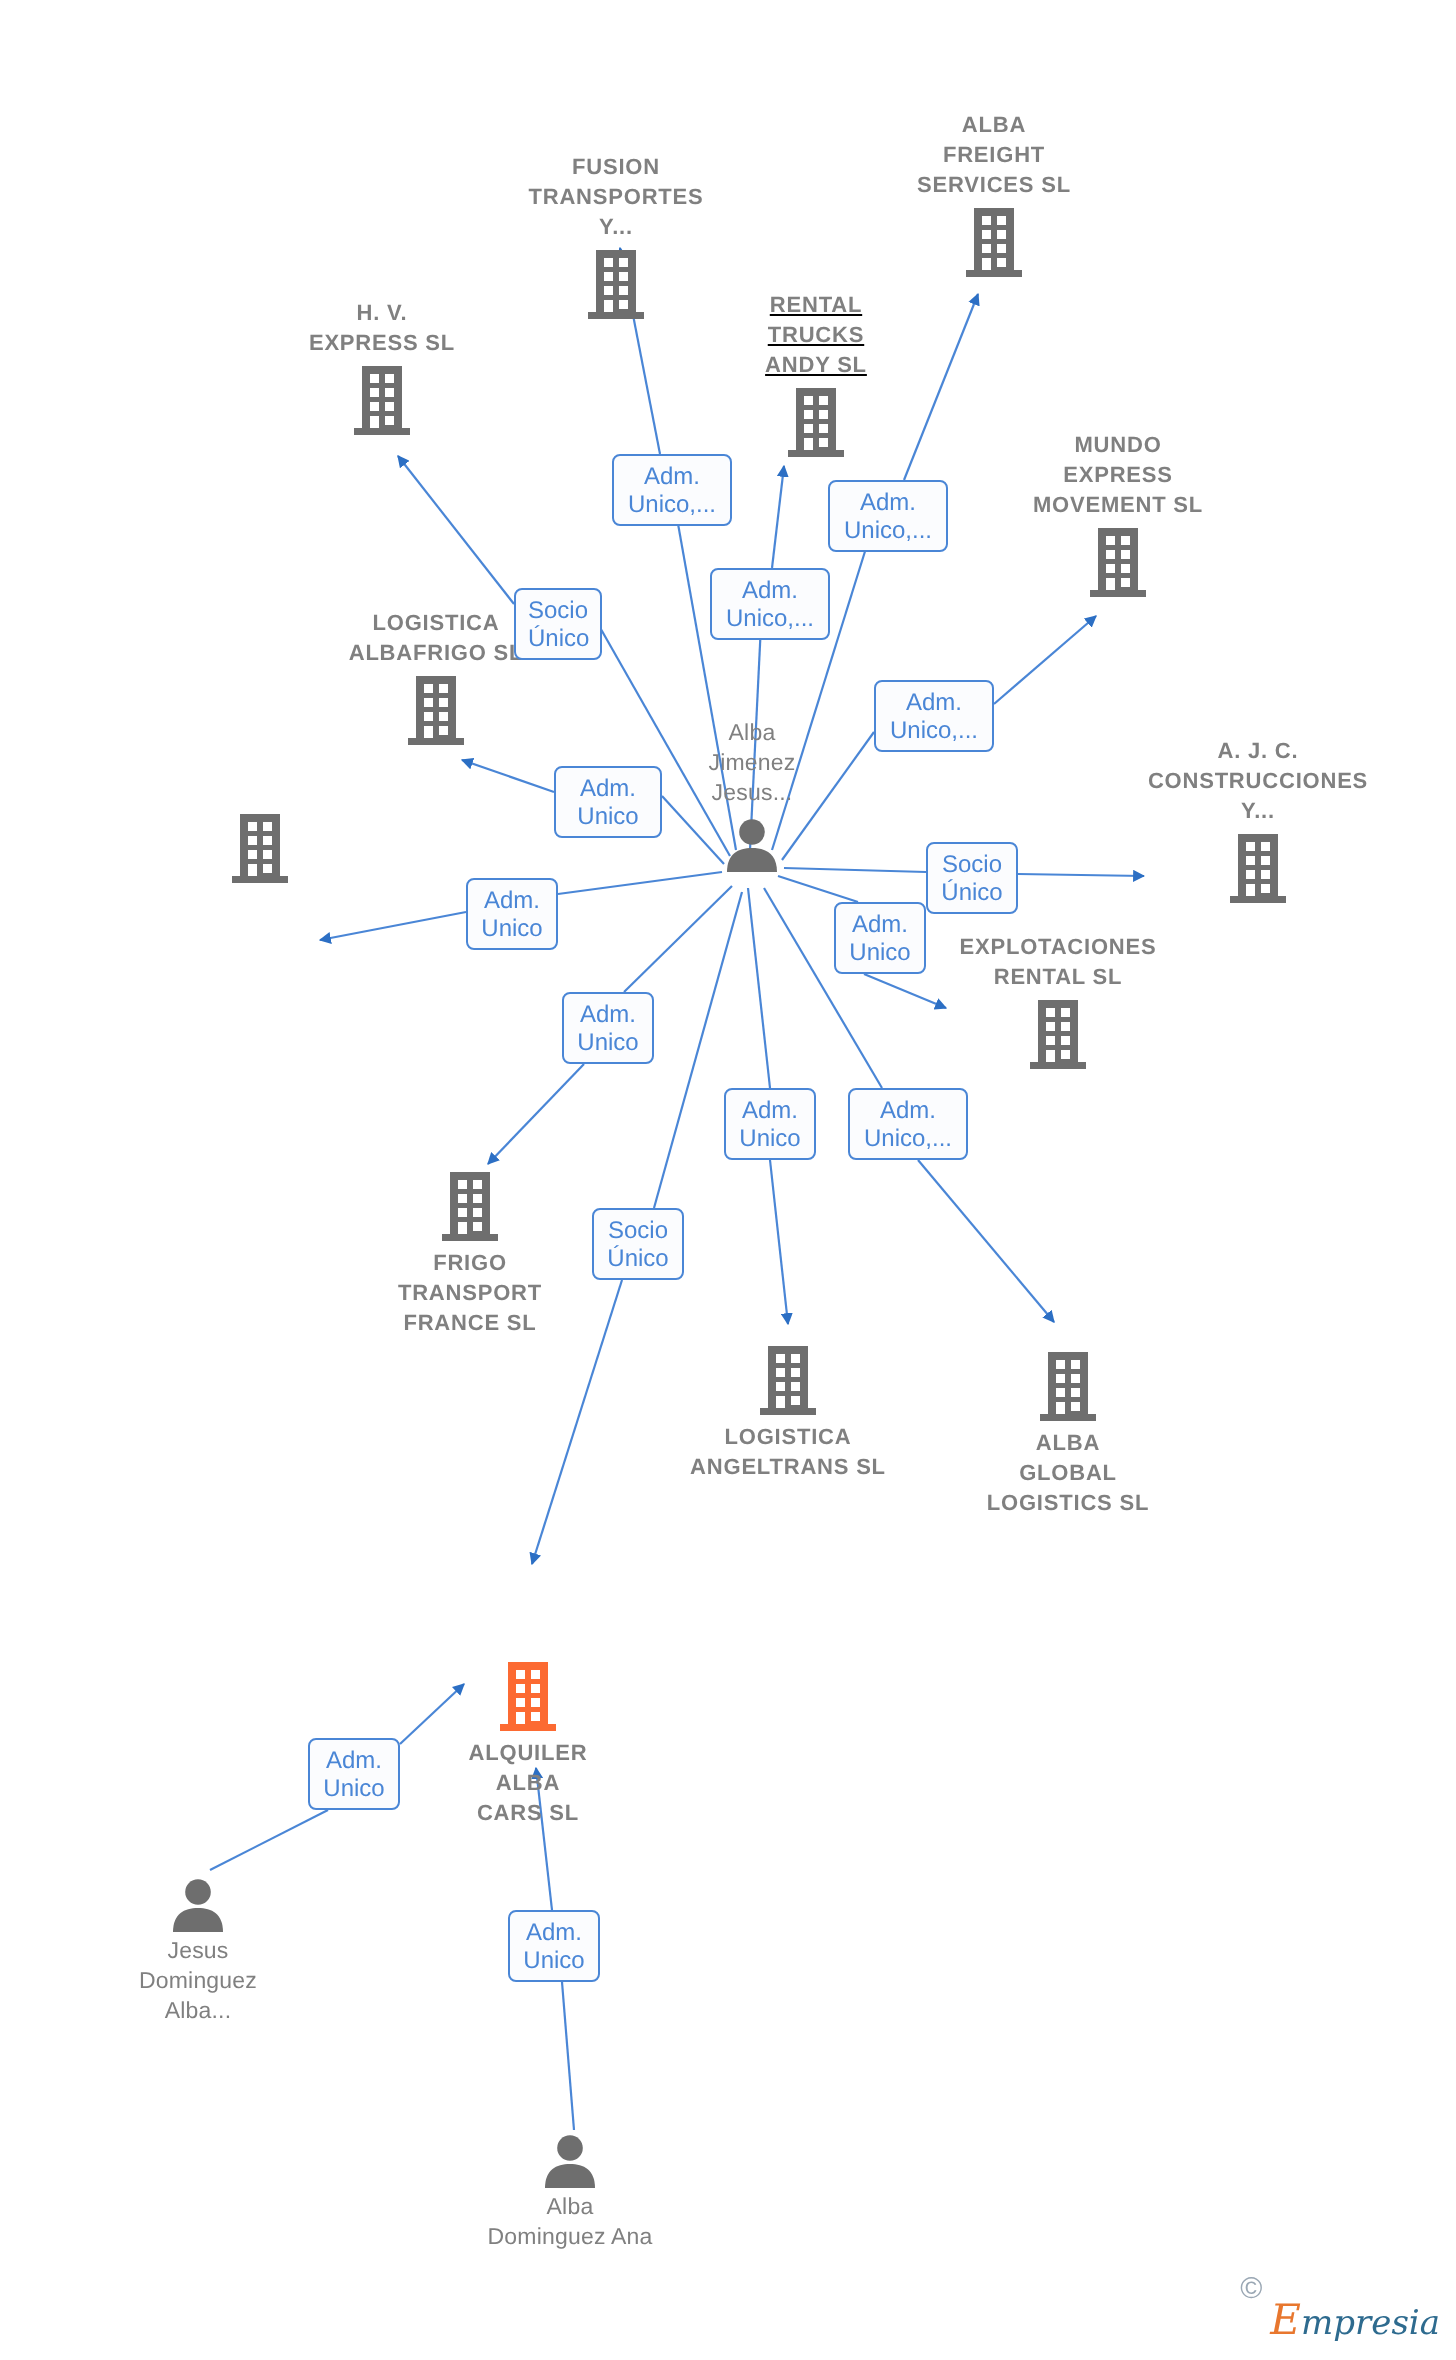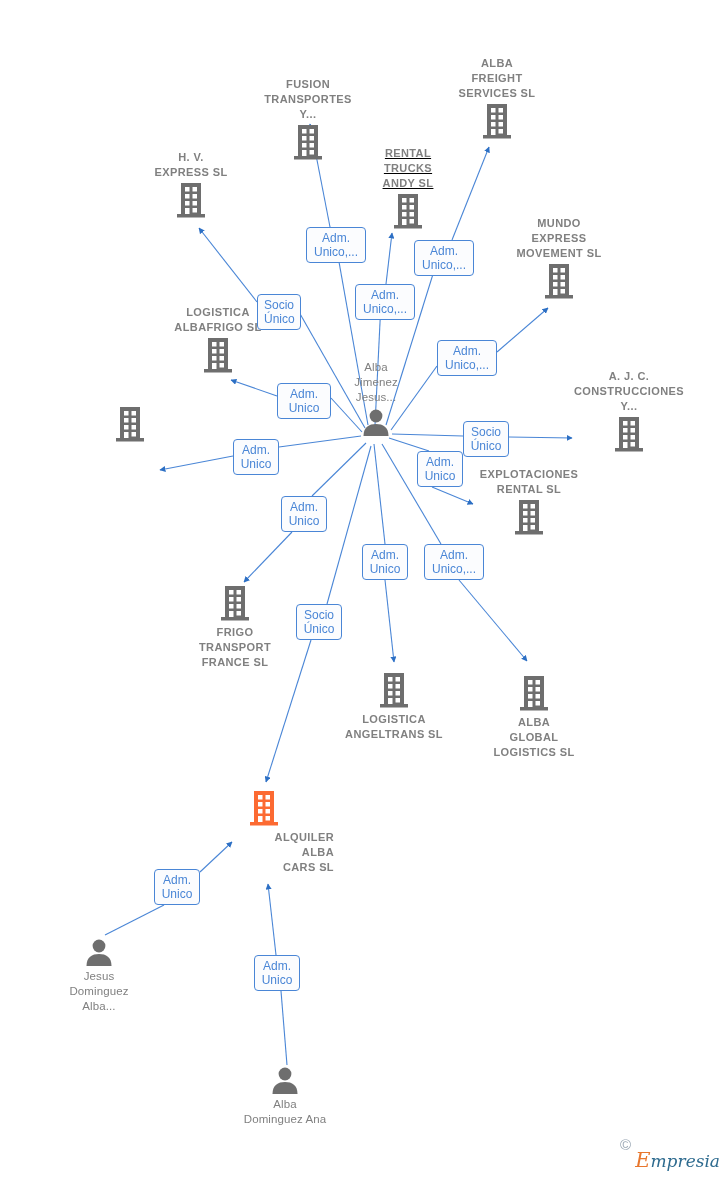--- a/index.html
+++ b/index.html
@@ -359,21 +359,21 @@
       <rect x="9" y="19" width="4.5" height="4.5" fill="#fff"></rect>
         <rect x="16.5" y="19" width="4.5" height="4.5" fill="#fff"></rect>
       <rect x="9" y="26" width="4.5" height="6" fill="#fff"></rect>
         <rect x="16.5" y="26" width="4.5" height="4.5" fill="#fff"></rect>
     </svg>
     <span class="caption">ALBA
 GLOBAL
 LOGISTICS  SL</span>
   </div>
 
-  <div class="node company focus" style="left:264px; top:790px;text-align:right;">
+  <div class="node company focus" style="left:264px; top:830px;">
     <svg class="icon" width="30" height="38" viewBox="0 0 30 38">
       <rect x="5" y="1" width="20" height="31" fill="#fc6a32"></rect>
       <rect x="1" y="32" width="28" height="3.5" fill="#fc6a32"></rect>
       <rect x="9" y="5" width="4.5" height="4.5" fill="#fff"></rect>
         <rect x="16.5" y="5" width="4.5" height="4.5" fill="#fff"></rect>
       <rect x="9" y="12" width="4.5" height="4.5" fill="#fff"></rect>
         <rect x="16.5" y="12" width="4.5" height="4.5" fill="#fff"></rect>
       <rect x="9" y="19" width="4.5" height="4.5" fill="#fff"></rect>
         <rect x="16.5" y="19" width="4.5" height="4.5" fill="#fff"></rect>
       <rect x="9" y="26" width="4.5" height="6" fill="#fff"></rect>

